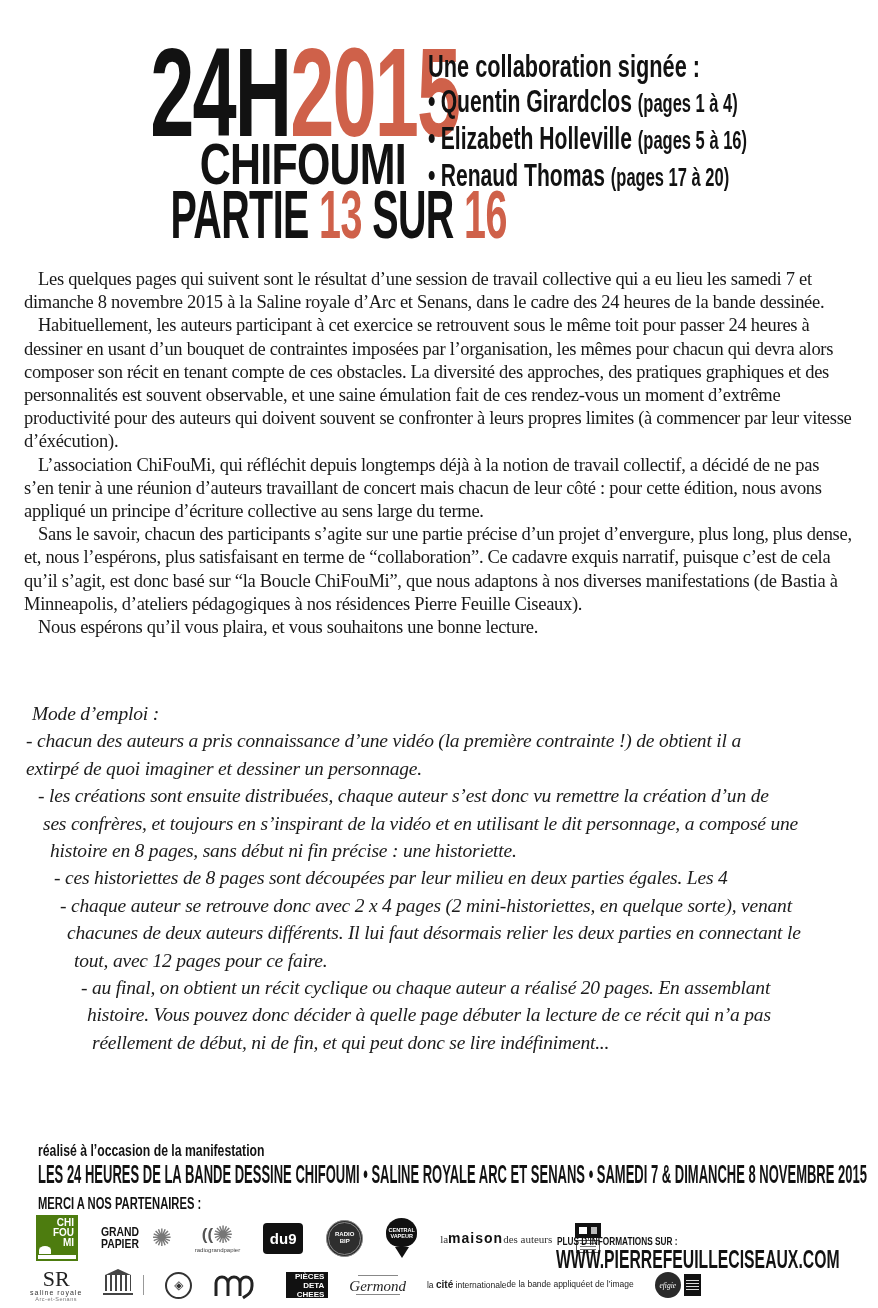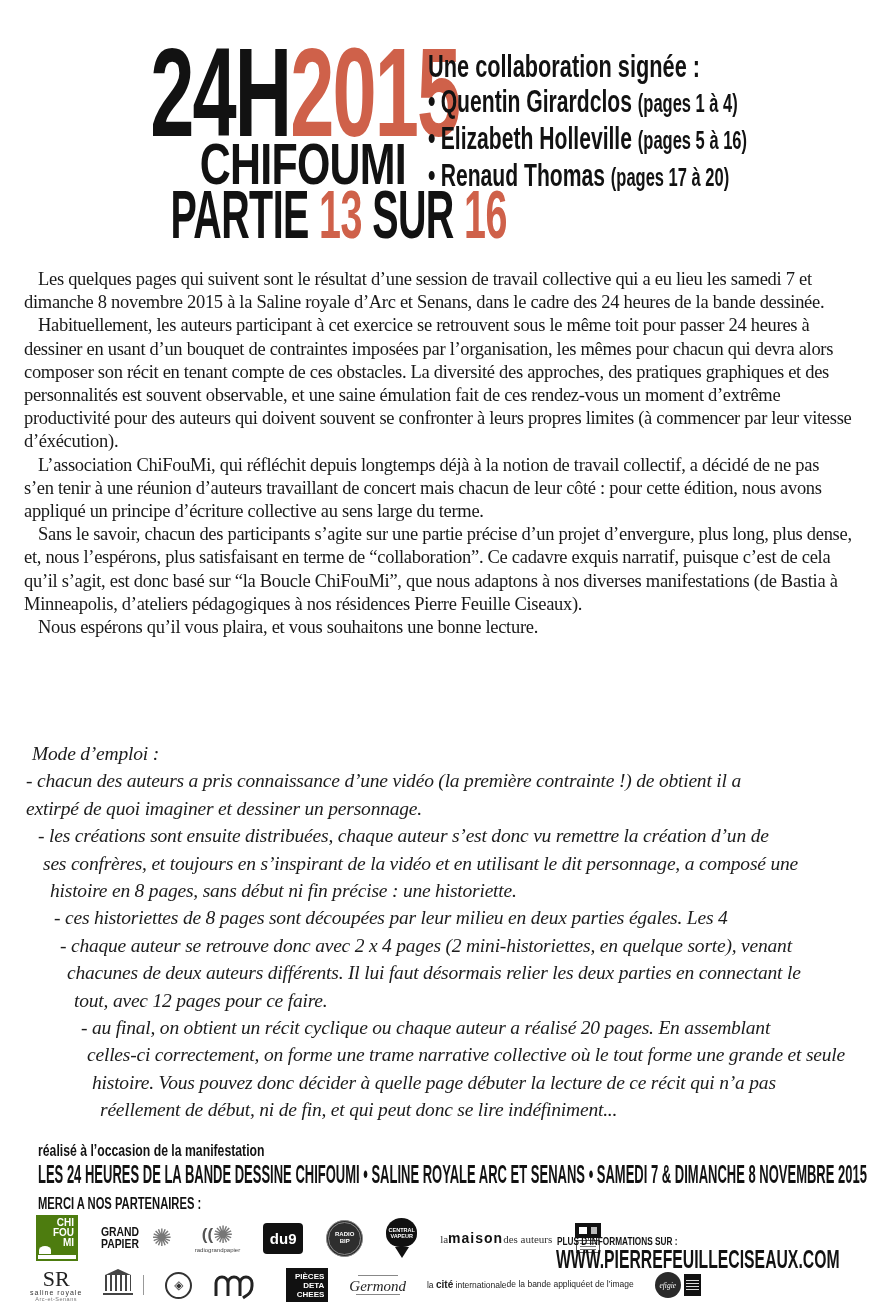--- a/index.html
+++ b/index.html
@@ -26,21 +26,21 @@
         transform:scaleX(0.68); transform-origin:0 50%; }
   .author-line { font-size:32px; line-height:35px; white-space:nowrap;
         transform:scaleX(0.66); transform-origin:0 50%; }
   .author-line .pages { font-size:25px; font-weight:700; }
   .bullet { margin-right:8px; }
   
   .body-text { position:absolute; top:268px; left:24px; right:26px;
         font-size:18.5px; line-height:23.2px; letter-spacing:-0.3px; color:#191919; }
   .body-text p { text-indent:14px; }
   
-  .emploi { position:absolute; top:740px; left:24px; right:20px;
+  .emploi { position:absolute; top:700px; left:24px; right:20px;
         font-style:italic; font-size:19.5px; line-height:27.4px;
         letter-spacing:-0.2px; color:#1c1c1c; }
   .emploi .ln { white-space:nowrap; }
   .emploi .ln:nth-child(1){margin-left:8px}
   .emploi .ln:nth-child(2){margin-left:2px}
   .emploi .ln:nth-child(3){margin-left:2px}
   .emploi .ln:nth-child(4){margin-left:14px}
   .emploi .ln:nth-child(5){margin-left:19px}
   .emploi .ln:nth-child(6){margin-left:26px}
   .emploi .ln:nth-child(7){margin-left:30px}
@@ -113,21 +113,21 @@
   .logo-saline .sub { font-size:5.5px; letter-spacing:0.5px; color:#777; font-family:"Liberation Sans",sans-serif; }
   .logo-unesco { flex-direction:column; align-items:center; gap:2px; padding-right:10px; border-right:1px solid #999; }
   .logo-unesco .temple { width:26px; height:16px;
         background:repeating-linear-gradient(90deg,#444 0 2px,#fff 2px 5px); position:relative; }
   .logo-unesco .temple:before { content:""; position:absolute; top:-6px; left:0; width:0; height:0;
         border-left:13px solid transparent; border-right:13px solid transparent; border-bottom:6px solid #444; }
   .logo-unesco .base { width:30px; height:2px; background:#444; }
   .logo-emblem { width:27px; height:27px; border-radius:50%; border:2px solid #333;
         display:flex; align-items:center; justify-content:center; color:#333; font-size:12px; }
   .logo-mmr svg { display:block; }
-  .logo-pieces { width:42px; height:34px; background:#111; color:#fff;
+  .logo-pieces { width:42px; height:26px; background:#111; color:#fff;
         display:flex; flex-direction:column; align-items:flex-end; justify-content:center;
         padding-right:4px; font-family:"Liberation Sans",sans-serif; font-weight:700;
         font-size:8px; line-height:9px; }
   .logo-germond { flex-direction:column; align-items:center; }
   .logo-germond .bars { width:40px; height:3px; border-top:1px solid #888; }
   .logo-germond .name { font-family:"Liberation Serif",serif; font-style:italic; font-size:15px; color:#222; line-height:16px; }
   .logo-germond .under { width:44px; height:1px; background:#888; }
   .logo-cite { flex-direction:row; align-items:center; font-size:8.5px; line-height:9.5px;
         color:#222; font-family:"Liberation Sans",sans-serif; }
   .logo-cite b { font-size:10px; }
@@ -171,21 +171,20 @@
     <div class="ln">- chacun des auteurs a pris connaissance d’une vidéo (la première contrainte !) de obtient il a</div>
     <div class="ln">extirpé de quoi imaginer et dessiner un personnage.</div>
     <div class="ln">- les créations sont ensuite distribuées, chaque auteur s’est donc vu remettre la création d’un de</div>
     <div class="ln">ses confrères, et toujours en s’inspirant de la vidéo et en utilisant le dit personnage, a composé une</div>
     <div class="ln">histoire en 8 pages, sans début ni fin précise : une historiette.</div>
     <div class="ln">- ces historiettes de 8 pages sont découpées par leur milieu en deux parties égales. Les 4</div>
     <div class="ln">- chaque auteur se retrouve donc avec 2 x 4 pages (2 mini-historiettes, en quelque sorte), venant</div>
     <div class="ln">chacunes de deux auteurs différents. Il lui faut désormais relier les deux parties en connectant le</div>
     <div class="ln">tout, avec 12 pages pour ce faire.</div>
     <div class="ln">- au final, on obtient un récit cyclique ou chaque auteur a réalisé 20 pages. En assemblant</div>
-    <div class="ln">celles-ci correctement, on forme une trame narrative collective où le tout forme une grande et seule</div>
     <div class="ln">histoire. Vous pouvez donc décider à quelle page débuter la lecture de ce récit qui n’a pas</div>
     <div class="ln">réellement de début, ni de fin, et qui peut donc se lire indéfiniment...</div>
   </div>
 
   <div class="cs f-occasion">réalisé à l’occasion de la manifestation</div>
   <div class="cs f-event">LES 24 HEURES DE LA BANDE DESSINE CHIFOUMI • SALINE ROYALE ARC ET SENANS • SAMEDI 7 &amp; DIMANCHE 8 NOVEMBRE 2015</div>
   <div class="cs f-partners-title">MERCI A NOS PARTENAIRES :</div>
 
   <div class="logos-row1">
     <div class="lg logo-chifoumi">

